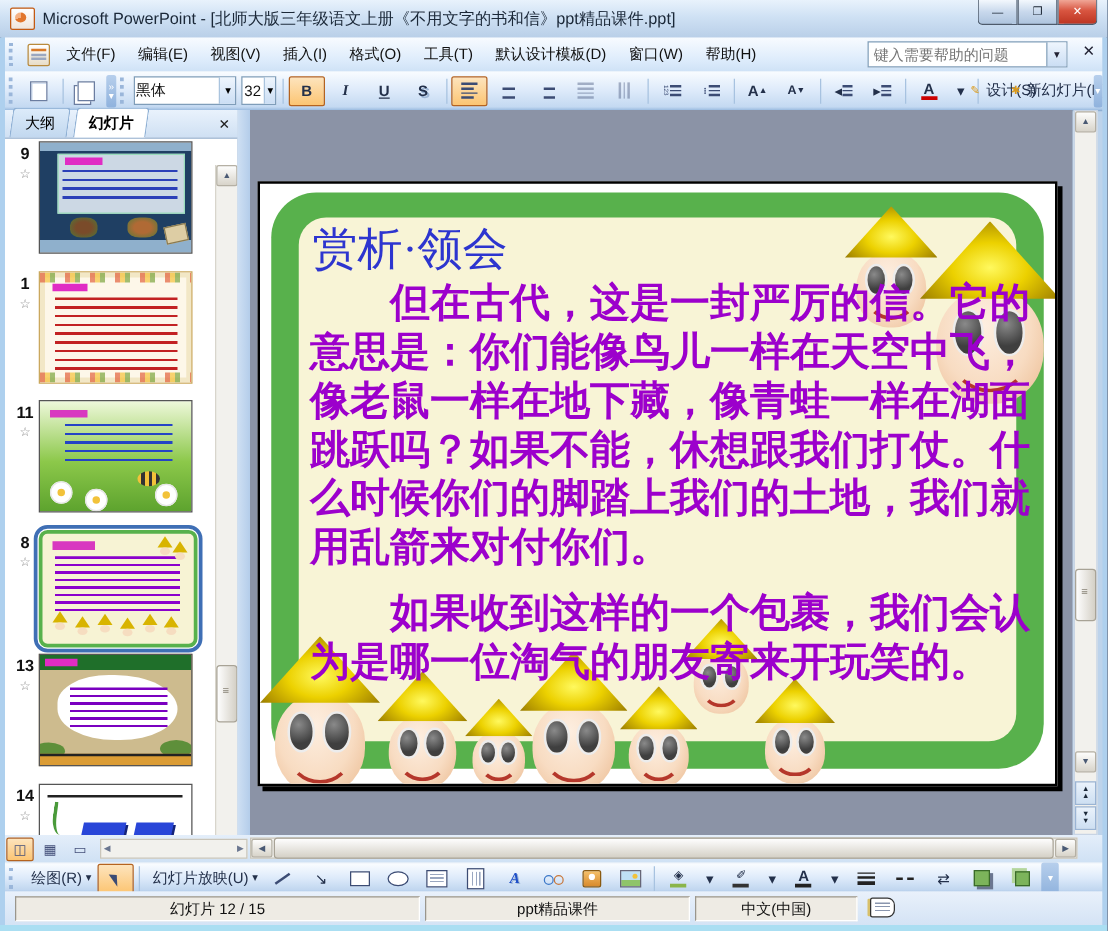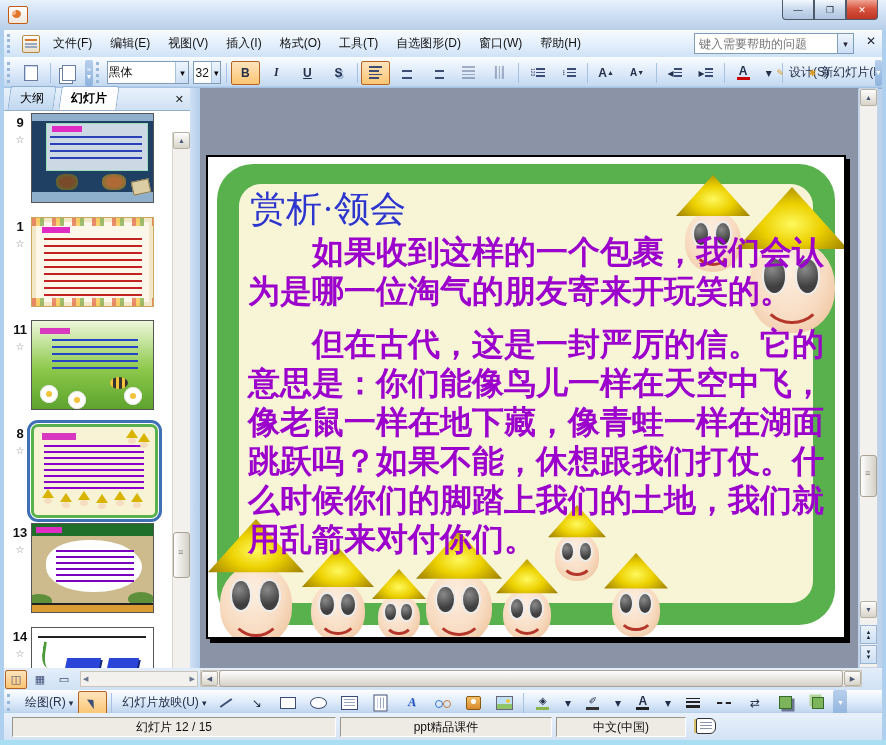--- a/index.html
+++ b/index.html
@@ -129,21 +129,21 @@
   .sc-btn{width:17px;height:17px;background:linear-gradient(#fdfdfc,#d8d4ca);border:1px solid #b5b0a4;border-radius:2px;
     display:flex;align-items:center;justify-content:center;font-size:7px;color:#4a5a74;box-sizing:border-box;}
   #panel-thumb{position:absolute;left:0;top:400px;width:17px;height:46px;background:linear-gradient(90deg,#fefefe,#d4d0c6);
     border:1px solid #a8a396;border-radius:3px;box-sizing:border-box;}
   #panel-thumb::after{content:"≡";position:absolute;left:4px;top:14px;font-size:9px;color:#8a8478;}
 
   #splitter{left:190px;top:88px;width:10px;height:580px;background:linear-gradient(90deg,#cfe0f3,#b4cdea);}
 
   
   #editor{left:200px;top:88px;width:658px;height:580px;background:#8b93a6;overflow:hidden;}
-  #page{position:absolute;left:6px;top:67px;width:640px;height:484px;background:#fff;border:2px solid #000;
+  #page{position:absolute;left:6px;top:57px;width:640px;height:484px;background:#fff;border:2px solid #000;
     box-shadow:4px 4px 0 #000;box-sizing:border-box;overflow:hidden;}
   #green-frame{position:absolute;left:9px;top:7px;right:9px;bottom:12px;background:#58b14c;border-radius:36px;}
   #cream{position:absolute;left:22px;top:20px;right:22px;bottom:22px;background:#f8f4d6;border-radius:22px;}
   #slide-title{position:absolute;left:42px;top:28px;font-size:36px;color:#2d35cf;z-index:2;
     font-family:"Liberation Serif","DejaVu Serif",serif;}
   #slide-body{position:absolute;left:40px;top:76px;width:584px;z-index:2;}
   #slide-body p{margin:0 0 14px 0;font-size:32px;line-height:39px;font-weight:bold;color:#9c00cc;text-indent:2em;
     font-family:"Liberation Sans","DejaVu Sans",sans-serif;letter-spacing:0;}
   
   .face{position:absolute;z-index:1;}
@@ -213,37 +213,38 @@
   #bottom-border{left:0;top:740px;width:886px;height:5px;background:#aadef2;}
   .edge{background:#aed0ee;}
 </style>
 </head>
 <body>
 
 <div id="win">
 
   <div id="titlebar" class="abs">
     <div id="ppt-app-icon"></div>
+    <div id="title-text">Microsoft PowerPoint - [北师大版三年级语文上册《不用文字的书和信》ppt精品课件.ppt]</div>
     <div id="caption-buttons">
       <div class="capbtn first">—</div>
       <div class="capbtn">❐</div>
       <div class="capbtn close">✕</div>
     </div>
   </div>
 
   <div id="menubar" class="abs">
     <div class="grip"></div>
     <div id="menu-doc-icon"></div>
     <div class="menu-item">文件(F)</div>
     <div class="menu-item">编辑(E)</div>
     <div class="menu-item">视图(V)</div>
     <div class="menu-item">插入(I)</div>
     <div class="menu-item">格式(O)</div>
     <div class="menu-item">工具(T)</div>
-    <div class="menu-item">自选图形(D)</div>
+    <div class="menu-item">默认设计模板(D)</div>
     <div class="menu-item">窗口(W)</div>
     <div class="menu-item">帮助(H)</div>
     <div id="help-box">
       <input placeholder="键入需要帮助的问题" style="">
       <div id="help-drop">▾</div>
     </div>
     <div id="menu-close">✕</div>
   </div>
 
   <div id="toolbar" class="abs">
@@ -474,22 +475,22 @@
 
   <div id="splitter" class="abs"></div>
 
   <div id="editor" class="abs">
     <div id="page">
       <div id="green-frame">
         <div id="cream"></div>
       </div>
       <div id="slide-title">赏析·领会</div>
       <div id="slide-body">
+        <p>但在古代，这是一封严厉的信。它的意思是：你们能像鸟儿一样在天空中飞，像老鼠一样在地下藏，像青蛙一样在湖面跳跃吗？如果不能，休想跟我们打仗。什么时候你们的脚踏上我们的土地，我们就用乱箭来对付你们。</p>
         <p>如果收到这样的一个包裹，我们会认为是哪一位淘气的朋友寄来开玩笑的。</p>
-        <p>但在古代，这是一封严厉的信。它的意思是：你们能像鸟儿一样在天空中飞，像老鼠一样在地下藏，像青蛙一样在湖面跳跃吗？如果不能，休想跟我们打仗。什么时候你们的脚踏上我们的土地，我们就用乱箭来对付你们。</p>
       </div>
 
       <div class="face" style="left:468px;top:18px;width:74px">
           <div class="hat"></div>
           <div class="head">
             <div class="eye l"></div>
             <div class="eye r"></div>
             <div class="smile"></div>
           </div>
         </div>

